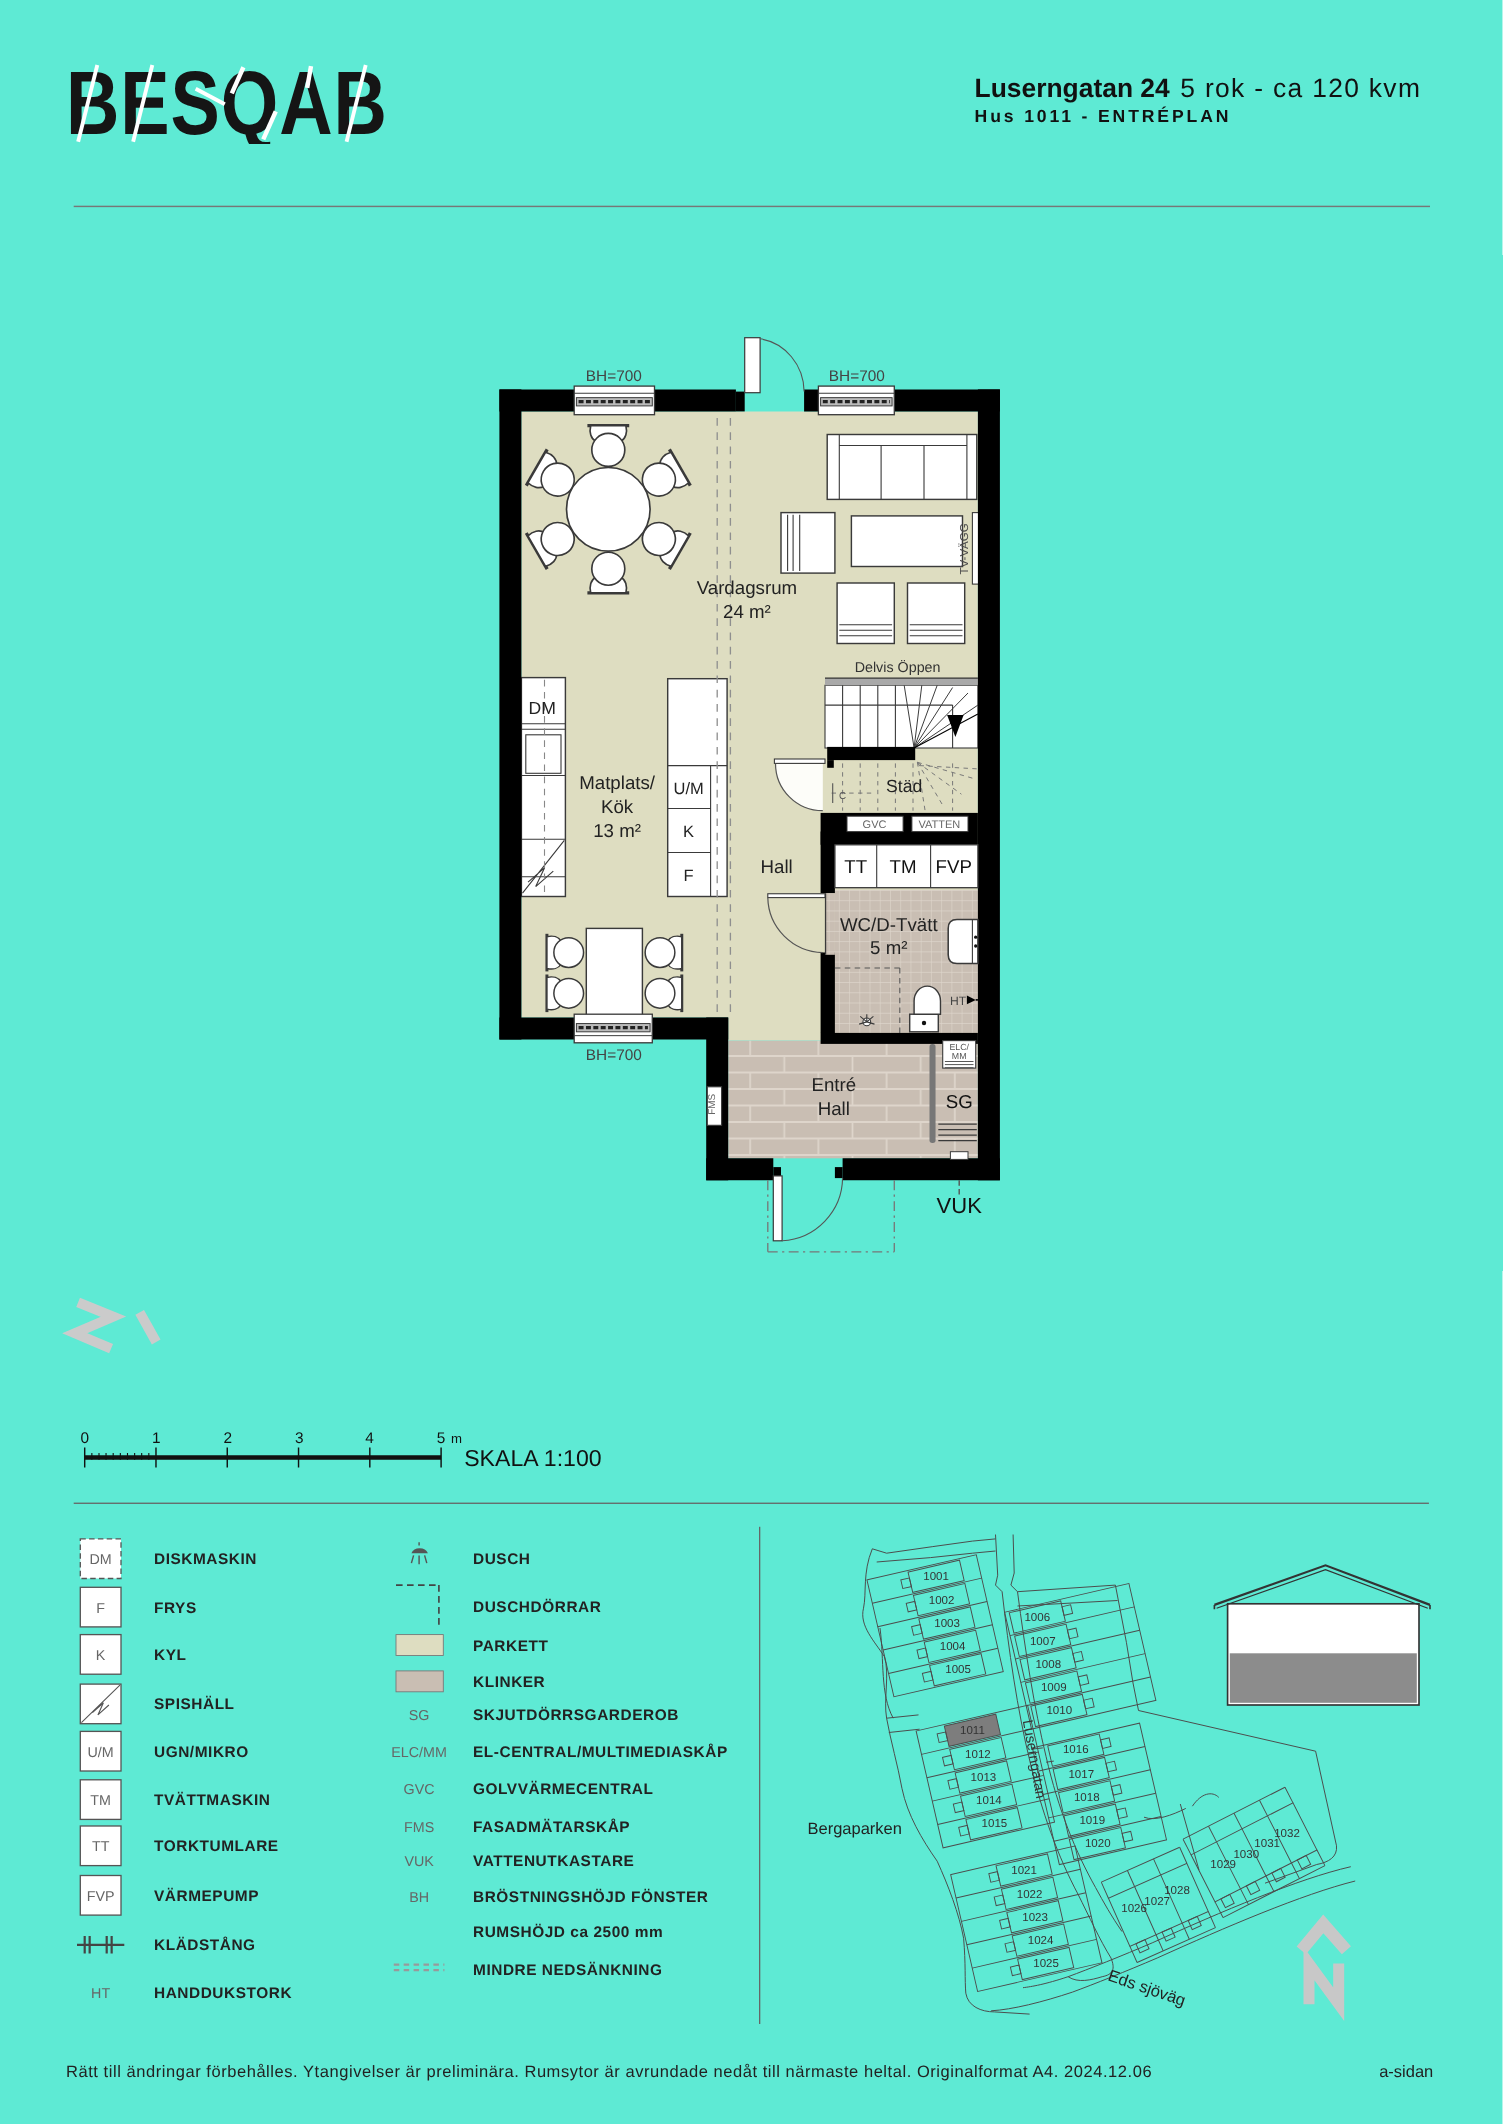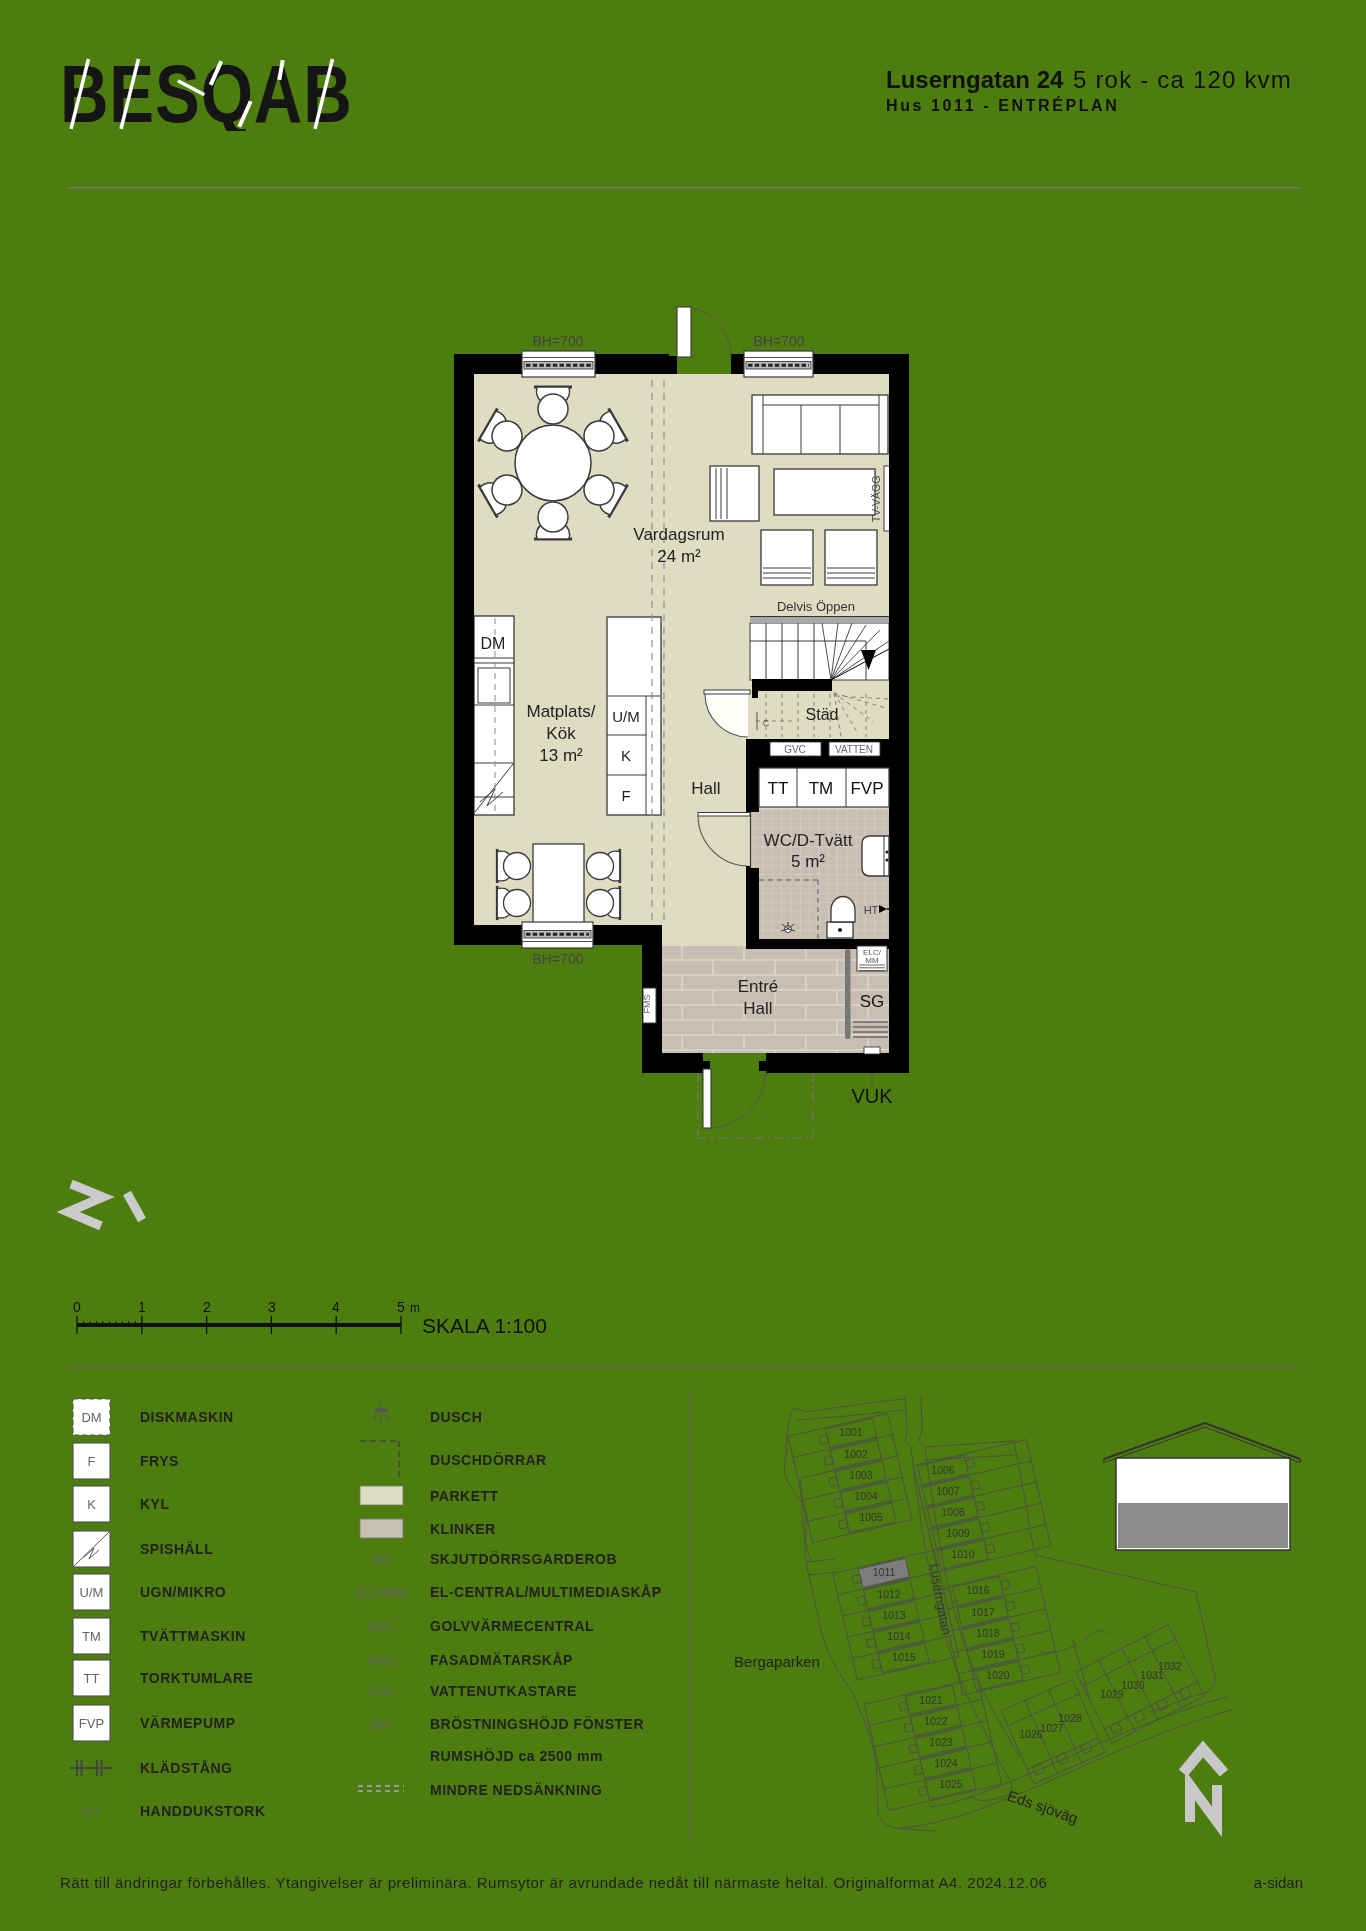--- a/index.html
+++ b/index.html
@@ -1,15 +1,15 @@
 <!DOCTYPE html>
 <html><head><meta charset="utf-8">
 <style>
 html,body{margin:0;padding:0;background:#fff;}
-#page{position:relative;width:1366px;height:1931px;background:#4d7c0f;overflow:hidden;
+#page{position:relative;width:1366px;height:1931px;background:#5eead4;overflow:hidden;
 font-family:"Liberation Sans",sans-serif;}
 svg{position:absolute;left:0;top:0;}
 svg text{font-family:"Liberation Sans",sans-serif;}
 </style></head><body>
 <div id="page">
 <svg width="1366" height="1931" viewBox="0 0 1366 1931">
 <defs>
 <pattern id="wcTile" width="9.3" height="9.3" patternUnits="userSpaceOnUse">
   <rect width="9.3" height="9.3" fill="#c9beb3"></rect>
   <path d="M0,0 H9.3 M0,0 V9.3" stroke="#ded5cb" stroke-width="1.1" fill="none"></path>

